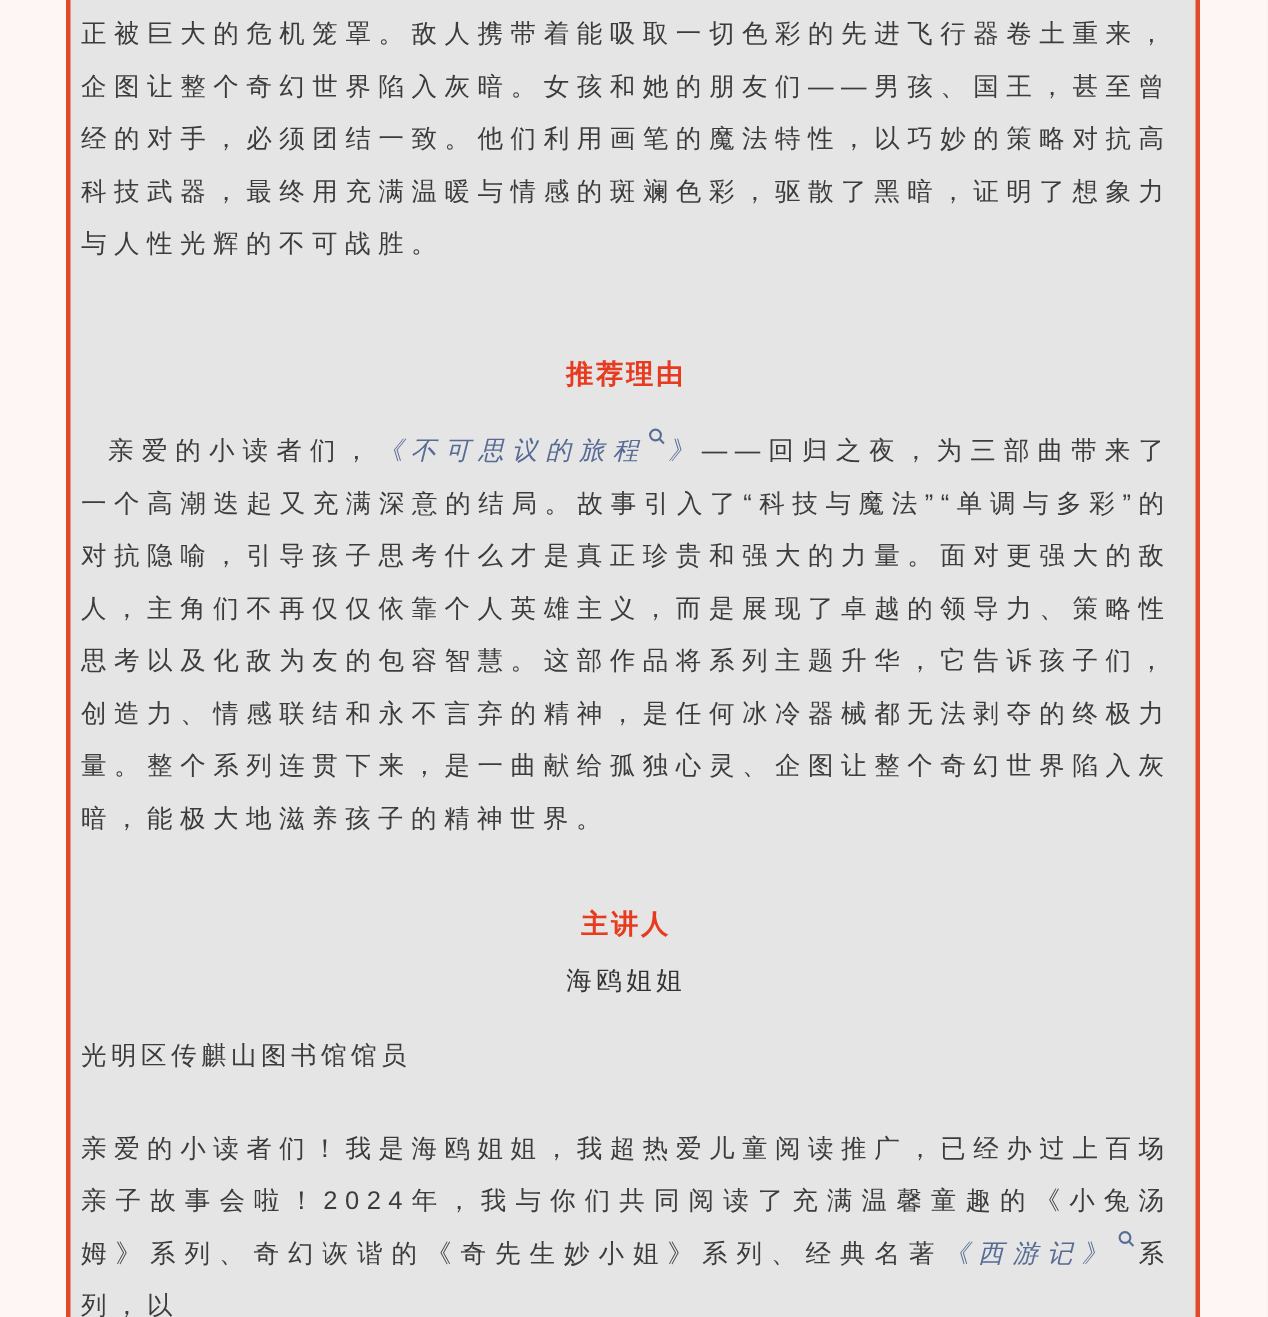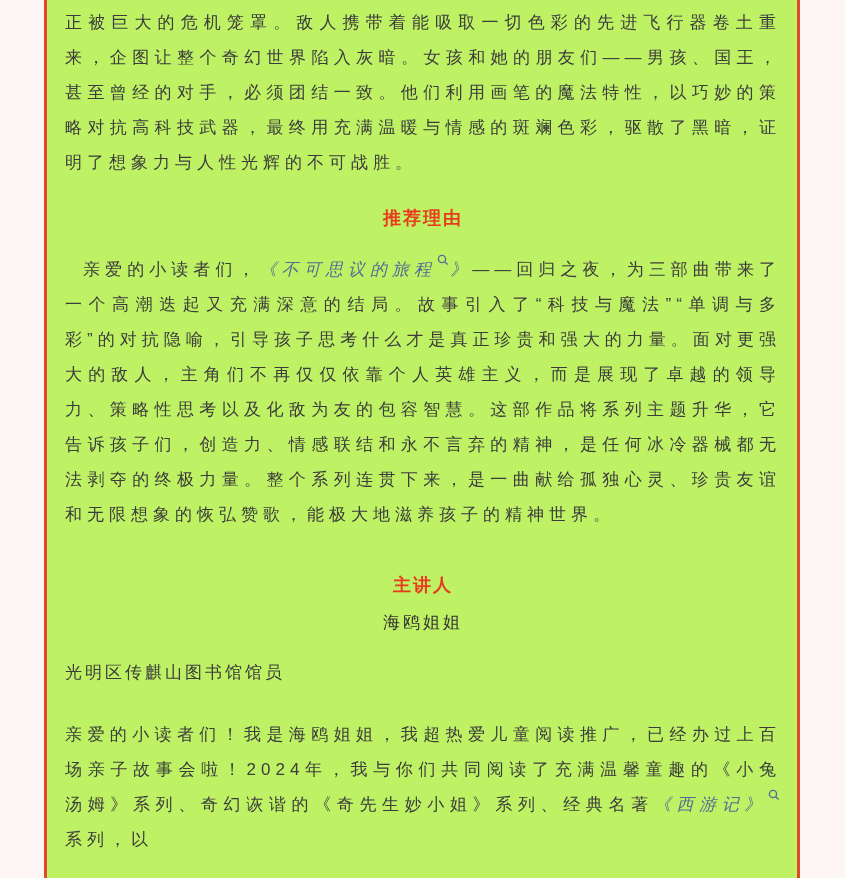--- a/index.html
+++ b/index.html
@@ -12,45 +12,45 @@
     width: 845px;
     height: 878px;
     overflow: hidden;
     background: #fdf6f4;
   }
   .card {
     box-sizing: border-box;
     margin-left: 44px;
     width: 756px;
     height: 878px;
-    background: #bef264;
+    background: #e5e5e5;
     border-left: 3px solid #e2492b;
     border-right: 3px solid #e2492b;
-    padding: 5px 16px 0 18px;
+    padding: 5px 16px 0 7px;
   }
   .para {
     margin: 0;
     font-size: 17px;
     line-height: 35px;
     letter-spacing: 5px;
     color: #3c3c3c;
     text-align: justify;
     text-justify: inter-character;
   }
   .para.first-indent { text-indent: 18px; }
   .section-heading {
     margin: 0;
     font-size: 18px;
     line-height: 27px;
     font-weight: 700;
     letter-spacing: 2px;
     color: #e83a1f;
     text-align: center;
   }
-  .heading-recommendation { margin-top: 25px; }
+  .heading-recommendation { margin-top: 56px; }
   .heading-speaker { margin-top: 40px; }
   .recommendation-para { margin-top: 20px; }
   .speaker-name {
     margin-top: 12px;
     font-size: 17px;
     line-height: 24px;
     font-weight: 400;
     letter-spacing: 3px;
     color: #333333;
     text-align: center;
@@ -83,21 +83,21 @@
 <div class="page">
   <div class="card">
 
     <p class="para">正被巨大的危机笼罩。敌人携带着能吸取一切色彩的先进飞行器卷土重来，企图让整个奇幻世界陷入灰暗。女孩和她的朋友们——男孩、国王，甚至曾经的对手，必须团结一致。他们利用画笔的魔法特性，以巧妙的策略对抗高科技武器，最终用充满温暖与情感的斑斓色彩，驱散了黑暗，证明了想象力与人性光辉的不可战胜。</p>
 
     <h3 class="section-heading heading-recommendation">推荐理由</h3>
 
     <p class="para first-indent recommendation-para"><span>亲爱的小读者们，</span><span class="link"><span>《不可思议的旅程</span><span class="sup-icon"><svg width="12" height="13" viewBox="0 0 12 13">
               <circle cx="5" cy="5" r="3.6" fill="none" stroke="currentColor" stroke-width="1.4"></circle>
               <path d="M7.7 7.7 L10.6 10.6" stroke="currentColor" stroke-width="1.4" fill="none"></path>
-            </svg></span><span>》</span></span><span>——回归之夜，为三部曲带来了一个高潮迭起又充满深意的结局。故事引入了“科技与魔法”“单调与多彩”的对抗隐喻，引导孩子思考什么才是真正珍贵和强大的力量。面对更强大的敌人，主角们不再仅仅依靠个人英雄主义，而是展现了卓越的领导力、策略性思考以及化敌为友的包容智慧。这部作品将系列主题升华，它告诉孩子们，创造力、情感联结和永不言弃的精神，是任何冰冷器械都无法剥夺的终极力量。整个系列连贯下来，是一曲献给孤独心灵、珍贵友谊和无限想象的恢弘赞歌，能极大地滋养孩子的精神世界。</span></p>
+            </svg></span><span>》</span></span><span>——回归之夜，为三部曲带来了一个高潮迭起又充满深意的结局。故事引入了“科技与魔法”“单调与多彩”的对抗隐喻，引导孩子思考什么才是真正珍贵和强大的力量。面对更强大的敌人，主角们不再仅仅依靠个人英雄主义，而是展现了卓越的领导力、策略性思考以及化敌为友的包容智慧。这部作品将系列主题升华，它告诉孩子们，创造力、情感联结和永不言弃的精神，是任何冰冷器械都无法剥夺的终极力量。整个系列连贯下来，是一曲献给孤独心灵、企图让整个奇幻世界陷入灰暗，能极大地滋养孩子的精神世界。</span></p>
 
     <h3 class="section-heading heading-speaker">主讲人</h3>
 
     <div class="speaker-name">海鸥姐姐</div>
 
     <div class="speaker-title">光明区传麒山图书馆馆员</div>
 
     <p class="para speaker-intro-para"><span>亲爱的小读者们！我是海鸥姐姐，我超热爱儿童阅读推广，已经办过上百场亲子故事会啦！2024年，我与你们共同阅读了充满温馨童趣的《小兔汤姆》系列、奇幻诙谐的《奇先生妙小姐》系列、经典名著</span><span class="link"><span>《西游记》</span><span class="sup-icon"><svg width="12" height="13" viewBox="0 0 12 13">
               <circle cx="5" cy="5" r="3.6" fill="none" stroke="currentColor" stroke-width="1.4"></circle>
               <path d="M7.7 7.7 L10.6 10.6" stroke="currentColor" stroke-width="1.4" fill="none"></path>

